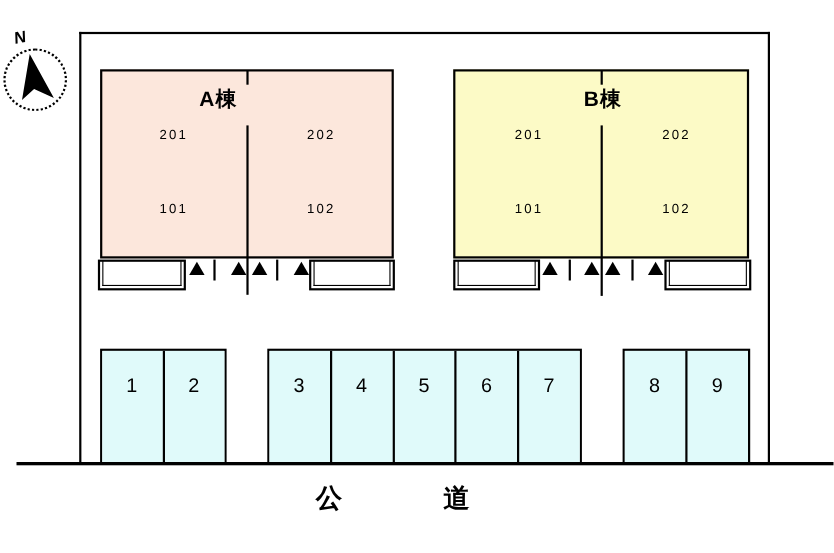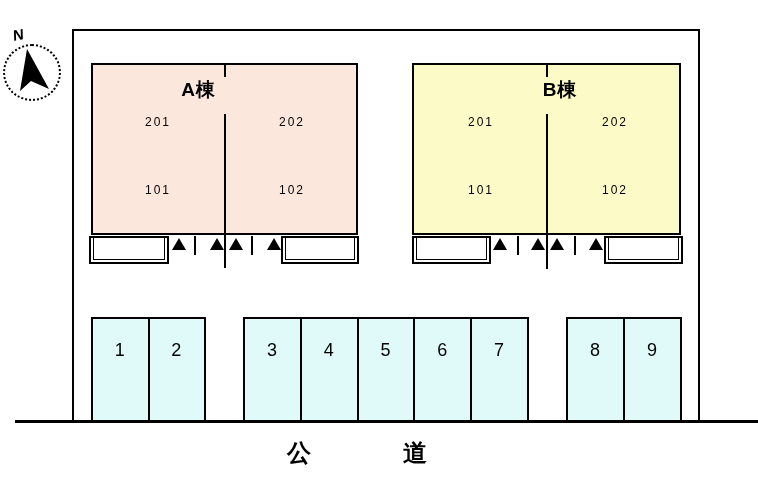--- a/index.html
+++ b/index.html
@@ -38,21 +38,21 @@
 
   
   .building { border: 2px solid #000; }
   .building-a { left: 91px; top: 63px; width: 267px; height: 172px; background: #fce7dc; }
   .building-b { left: 412px; top: 63px; width: 269px; height: 172px; background: #fcfac6; }
   .building-title {
     top: 77px; text-align: center;
     font-size: 19px; font-weight: bold; letter-spacing: 1px;
   }
   .title-a { left: 91px; width: 215px; }
-  .title-b { left: 424px; width: 272px; }
+  .title-b { left: 412px; width: 272px; }
   .vline { background: #000; width: 2px; }
   .tick-a-top { left: 224px; top: 64px; height: 13px; }
   .tick-b-top { left: 546px; top: 64px; height: 13px; }
   .divider-a { left: 224px; top: 114px; height: 154px; }
   .divider-b { left: 546px; top: 114px; height: 155px; }
   .room-label {
     width: 60px; text-align: center;
     font-size: 12px; letter-spacing: 2px;
   }
 

